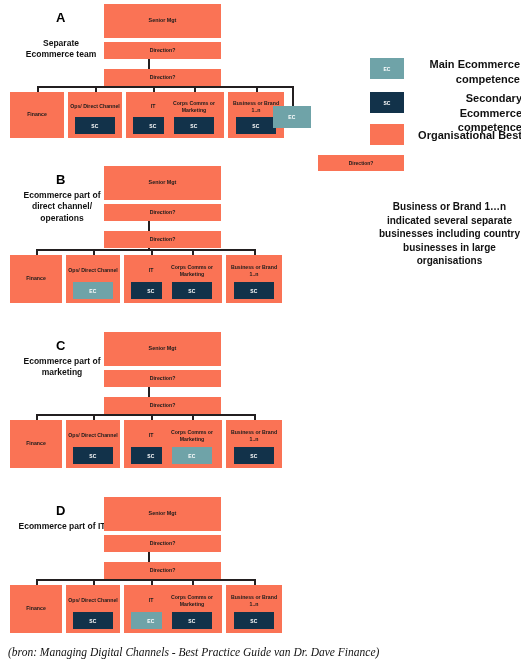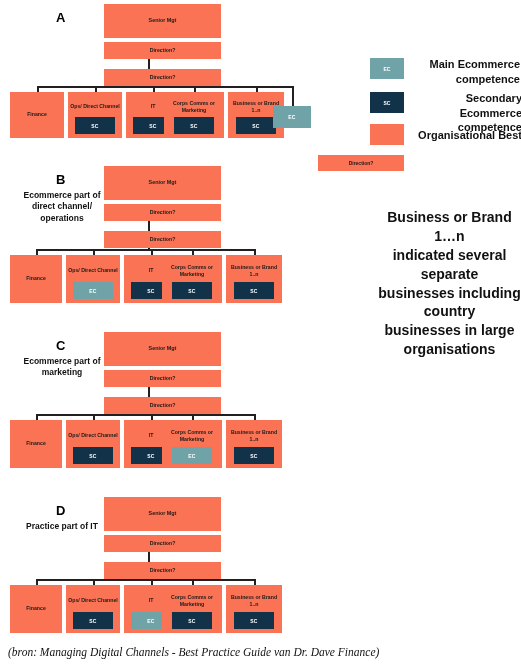--- a/index.html
+++ b/index.html
@@ -30,32 +30,33 @@
   .sec-label{position:absolute;font-size:8.5px;font-weight:bold;
              color:#111;text-align:center;line-height:1.35;}
 
   
   .lg-sw{position:absolute;box-sizing:border-box;display:flex;
          align-items:center;justify-content:center;
          font-size:5px;font-weight:bold;color:#fff;}
   .lg-sw.orange{background:#fa7355;color:#1b1b1b;}
   .lg-txt{position:absolute;font-size:11px;font-weight:bold;
           color:#111;line-height:1.32;text-align:right;}
-  .lg-note{position:absolute;font-size:14px;font-weight:bold;
-           color:#111;line-height:1.35;text-align:center;margin-top:8px;}
+  .lg-note{position:absolute;font-size:10px;font-weight:bold;
+           color:#111;line-height:1.35;text-align:center;}
 
   .caption{position:absolute;left:8px;top:646px;
            font-family:"Liberation Serif",serif;font-style:italic;
            font-size:11.5px;color:#111;}
 </style>
 </head>
 <body>
 
 <div class="canvas" id="canvas">
     <div class="sec-letter" style="left: 56px; top: 10px;">A</div>
+    <div class="sec-label" style="left: 12px; top: 38px; width: 98px;">Separate<br>Ecommerce team</div>
     <div class="box org top" style="left: 104px; top: 4px; width: 117px; height: 34px;">Senior Mgt</div>
     <div class="box org" style="left: 104px; top: 42px; width: 117px; height: 17px;">Direction?</div>
     <div class="vline" style="left: 148px; top: 59px; height: 10px;"></div>
     <div class="box org" style="left: 104px; top: 69px; width: 117px; height: 17px;">Direction?</div>
     <div class="vline" style="left: 148px; top: 86px; height: 0px;"></div>
     <div class="hline" style="left: 37px; top: 86px; width: 255px;"></div>
     <div class="vline" style="left: 37px; top: 86px; height: 6px;"></div>
     <div class="box org" style="left: 10px; top: 92px; width: 54px; height: 46px; align-items: center;">
       <span style="display: block; padding: 0px 2px;">Finance</span>
     </div>
@@ -139,21 +140,21 @@
     <div class="box org" style="left: 162px; top: 420px; width: 60px; height: 48px; align-items: center;">
       <span style="display: block; padding: 0px 2px; transform: translateY(-8px);">Corps Comms or Marketing</span>
     </div>
     <div class="chip ec" style="left: 172px; top: 447px; width: 40px; height: 17px;">EC</div>
     <div class="vline" style="left: 254px; top: 414px; height: 6px;"></div>
     <div class="box org" style="left: 226px; top: 420px; width: 56px; height: 48px; align-items: center;">
       <span style="display: block; padding: 0px 2px; transform: translateY(-8px);">Business or Brand 1..n</span>
     </div>
     <div class="chip sc" style="left: 234px; top: 447px; width: 40px; height: 17px;">SC</div>
     <div class="sec-letter" style="left: 56px; top: 503px;">D</div>
-    <div class="sec-label" style="left: 8px; top: 521px; width: 108px;">Practice part of IT</div>
+    <div class="sec-label" style="left: 8px; top: 521px; width: 108px;">Ecommerce part of IT</div>
     <div class="box org top" style="left: 104px; top: 497px; width: 117px; height: 34px;">Senior Mgt</div>
     <div class="box org" style="left: 104px; top: 535px; width: 117px; height: 17px;">Direction?</div>
     <div class="vline" style="left: 148px; top: 552px; height: 10px;"></div>
     <div class="box org" style="left: 104px; top: 562px; width: 117px; height: 17px;">Direction?</div>
     <div class="vline" style="left: 148px; top: 579px; height: 0px;"></div>
     <div class="hline" style="left: 36px; top: 579px; width: 218px;"></div>
     <div class="vline" style="left: 36px; top: 579px; height: 6px;"></div>
     <div class="box org" style="left: 10px; top: 585px; width: 52px; height: 48px; align-items: center;">
       <span style="display: block; padding: 0px 2px;">Finance</span>
     </div>

